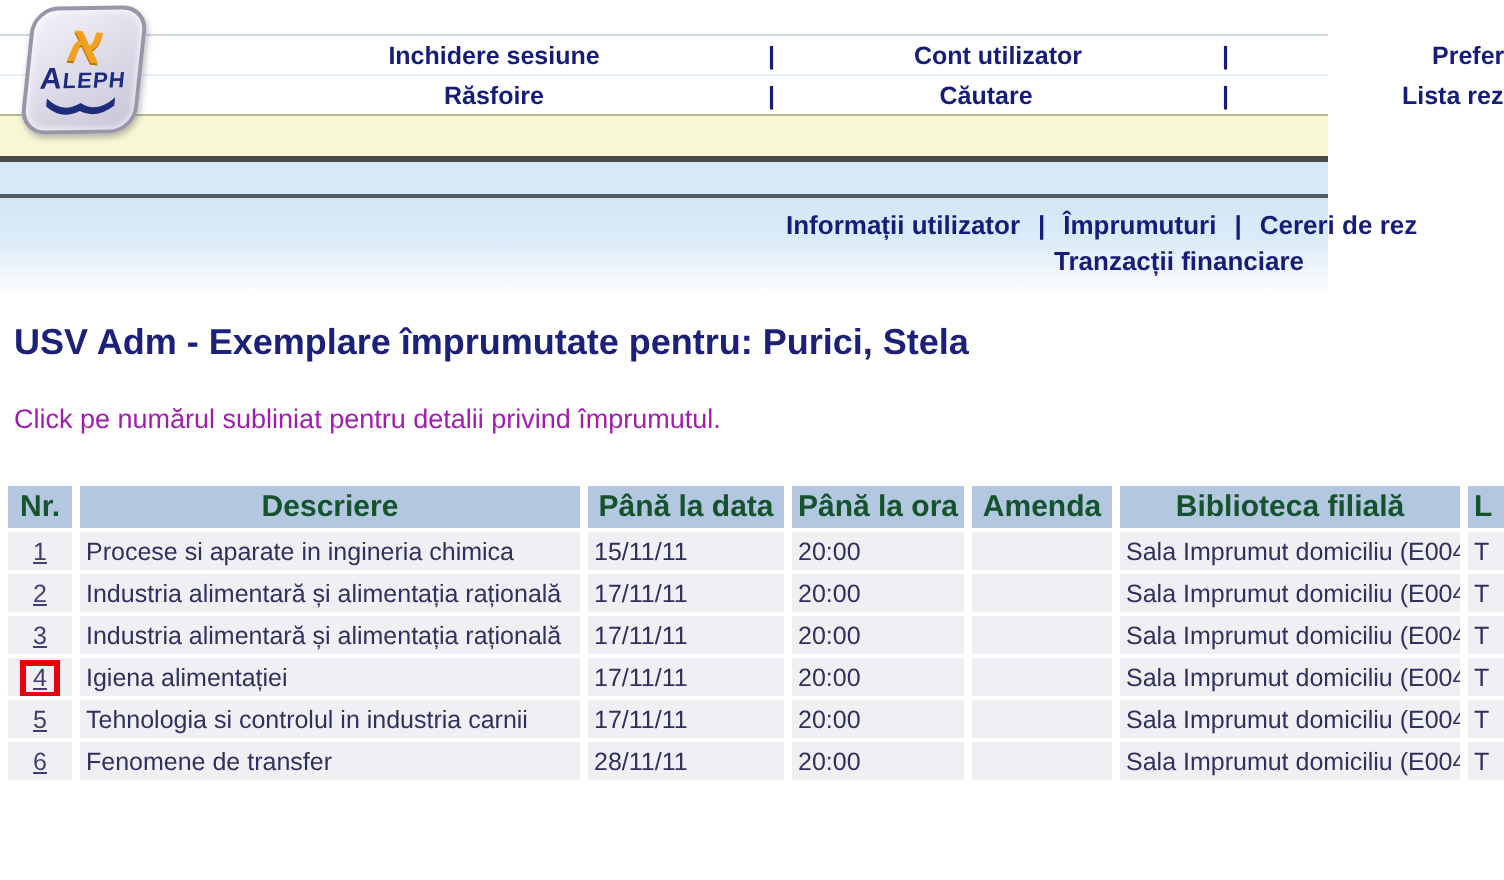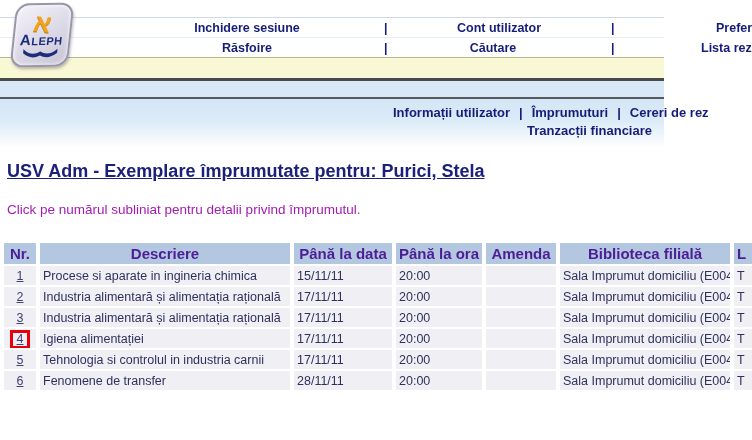--- a/index.html
+++ b/index.html
@@ -51,28 +51,28 @@
       display:flex; flex-direction:column; align-items:center; justify-content:center;
   }
   .logo-aleph-glyph { color:#f2a21d; font-size:25px; font-weight:bold; line-height:22px;
       transform:rotate(6deg); text-shadow:0 1px 0 #b97708; }
   .logo-brand { color:#1c2b7c; font-weight:bold; font-size:11px; letter-spacing:.5px; line-height:11px; display:block; }
   .logo-brand::first-letter { font-size:15px; }
   .logo-book { margin-top:1px; }
 
   
   .page-title { position:absolute; top:161px; left:7px;
-      font-size:18px; font-weight:bold; color:#1b2178; white-space:nowrap;text-decoration:underline; }
+      font-size:18px; font-weight:bold; color:#1b2178; white-space:nowrap; }
   .page-instruction { position:absolute; top:202px; left:7px;
       font-size:13.5px; color:#a21caf; white-space:nowrap; }
 
   
   .table-clip { position:absolute; top:241px; left:0; width:752px; height:160px; overflow:hidden; }
   table.loans { border-collapse:separate; border-spacing:4px 2px; table-layout:fixed; width:834px; }
-  table.loans th { background:#b4c7e0; color:#4c1d95; font-size:15px; font-weight:bold;
+  table.loans th { background:#b4c7e0; color:#14532d; font-size:15px; font-weight:bold;
       height:21px; text-align:center; padding:0; overflow:hidden; white-space:nowrap; }
   table.loans td { background:#efeff4; color:#30305e; font-size:12.5px; height:19px;
       padding:0 0 0 3px; overflow:hidden; white-space:nowrap; vertical-align:middle; }
   table.loans td.nr { text-align:center; padding:0; }
   .nr-link { color:#3f3f70; text-decoration:underline; cursor:pointer; }
   .hl-box { display:inline-block; border:3px solid #e8000d; padding:0 4px; margin:-3px 0; line-height:13px; }
 </style>
 </head>
 <body>
 

